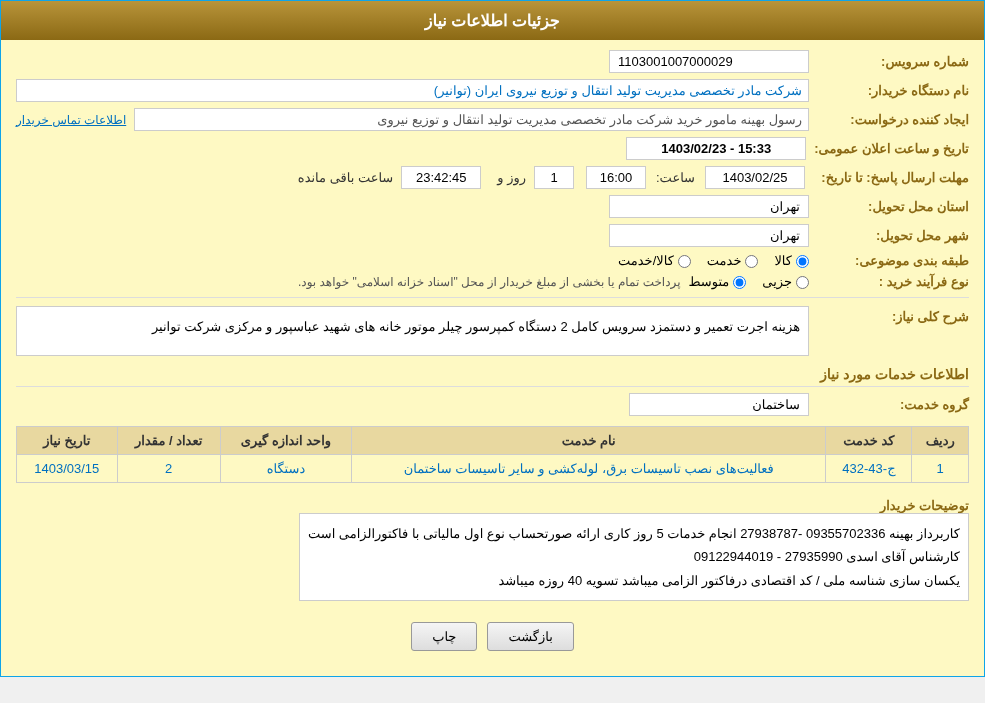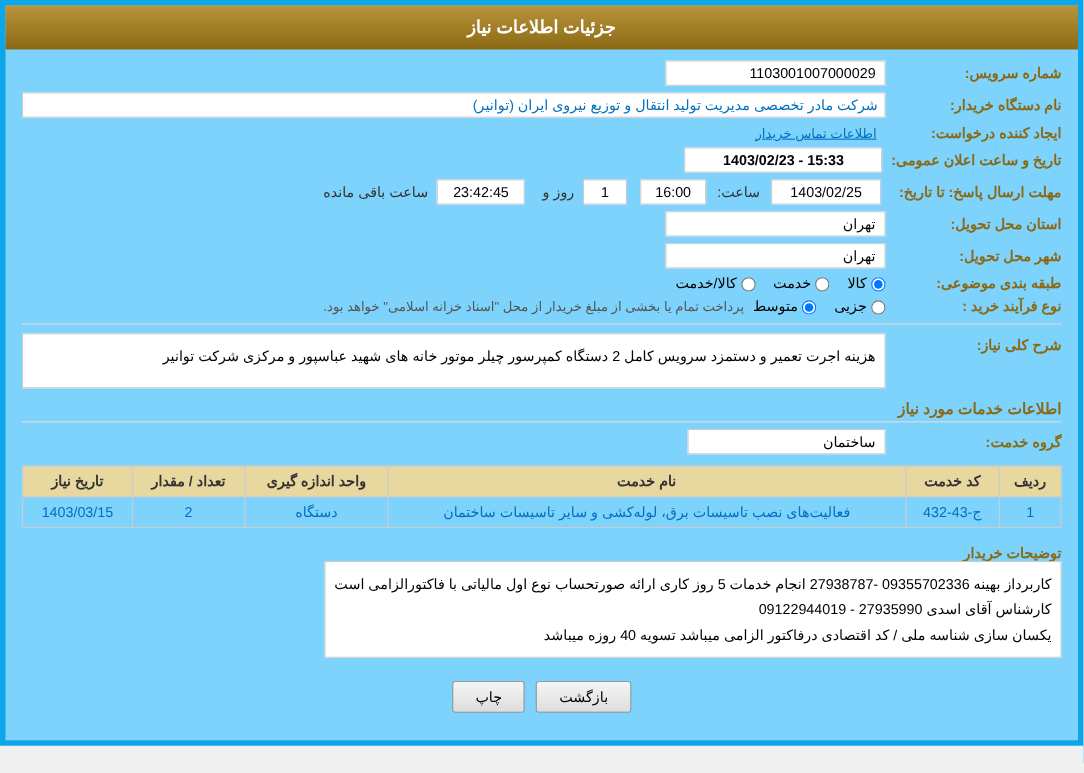--- a/index.html
+++ b/index.html
@@ -5,22 +5,22 @@
     * { box-sizing: border-box; margin: 0; padding: 0; }
     body {
       font-family: Tahoma, Arial, sans-serif;
       font-size: 13px;
       background: #f0f0f0;
       direction: rtl;
     }
     .page-wrapper {
       max-width: 985px;
       margin: 0 auto;
-      background: #7dd3fc;
-      border: 5px solid #0ea5e9;
+      background: #fef9c3;
+      border: 1px solid #0ea5e9;
     }
     .page-header {
       background: linear-gradient(to bottom, #b8943a, #8b6914);
       color: #fff;
       text-align: center;
       padding: 10px 0;
       font-size: 16px;
       font-weight: bold;
     }
     .content-area {
@@ -188,30 +188,31 @@
 <body>
 
 <div class="page-wrapper">
 
   <div class="page-header">جزئیات اطلاعات نیاز</div>
 
   <div class="content-area content-wrapper">
 
     <div class="info-row">
       <span class="label">شماره سرویس:</span>
-      <span class="value-box" style="min-width:200px; text-align:right; direction:ltr;">1103001007000029</span>
+      <span class="value-box" style="min-width:200px; text-align:left; direction:ltr;">1103001007000029</span>
     </div>
 
     <div class="info-row">
       <span class="label">نام دستگاه خریدار:</span>
       <span class="value-box-wide" style="color:#0070c0;">شرکت مادر تخصصی مدیریت تولید  انتقال و توزیع نیروی ایران (توانیر)</span>
     </div>
 
     <div class="info-row">
       <span class="label">ایجاد کننده درخواست:</span>
+      <span class="value-box-wide" style="color:#555; flex:1;">رسول بهینه مامور خرید شرکت مادر تخصصی مدیریت تولید  انتقال و توزیع نیروی</span>
       <span class="link-text" style="margin-right:8px; white-space:nowrap; font-size:12px;">اطلاعات تماس خریدار</span>
     </div>
 
     <div class="info-row">
       <span class="label">تاریخ و ساعت اعلان عمومی:</span>
       <span class="value-box" style="direction:ltr; text-align:center; min-width:180px;font-weight:bold;">1403/02/23 - 15:33</span>
     </div>
 
     <div class="deadline-row">
       <span class="label">مهلت ارسال پاسخ: تا تاریخ:</span>

